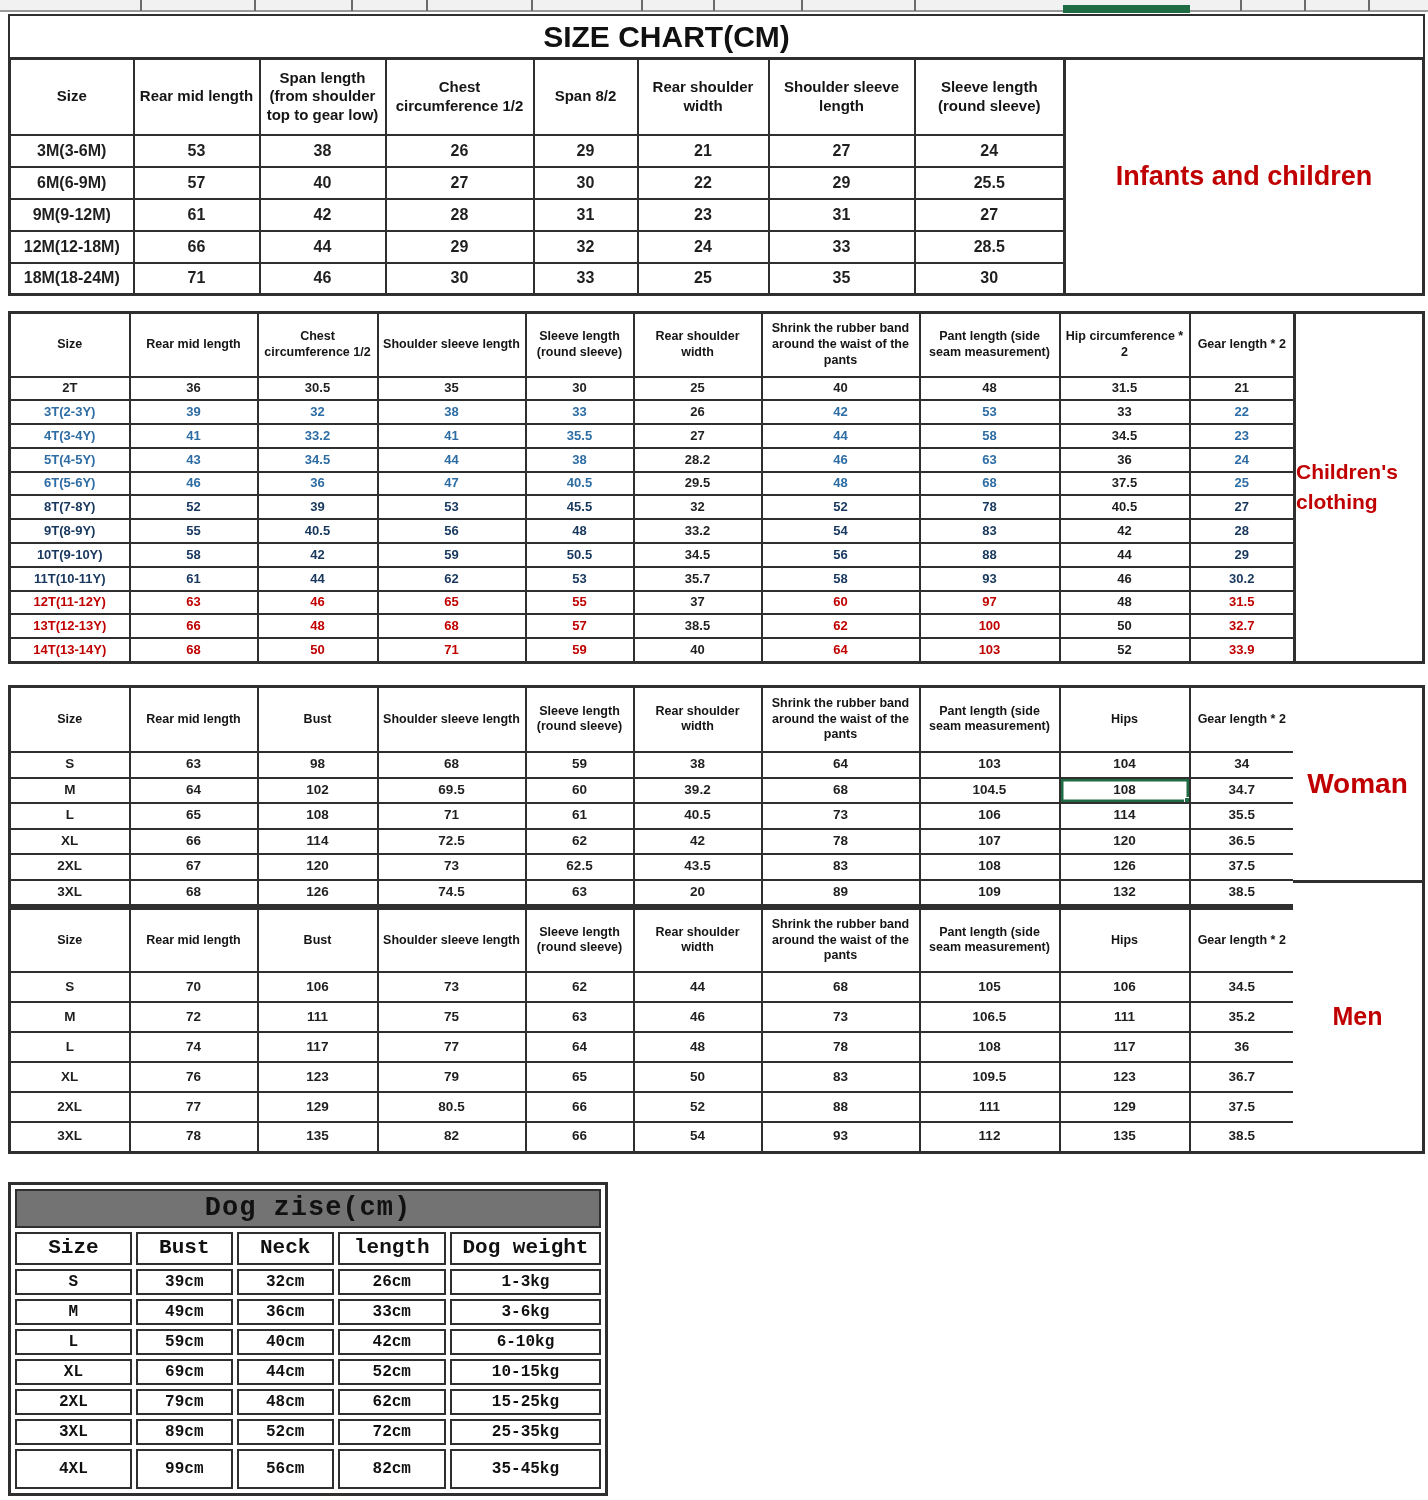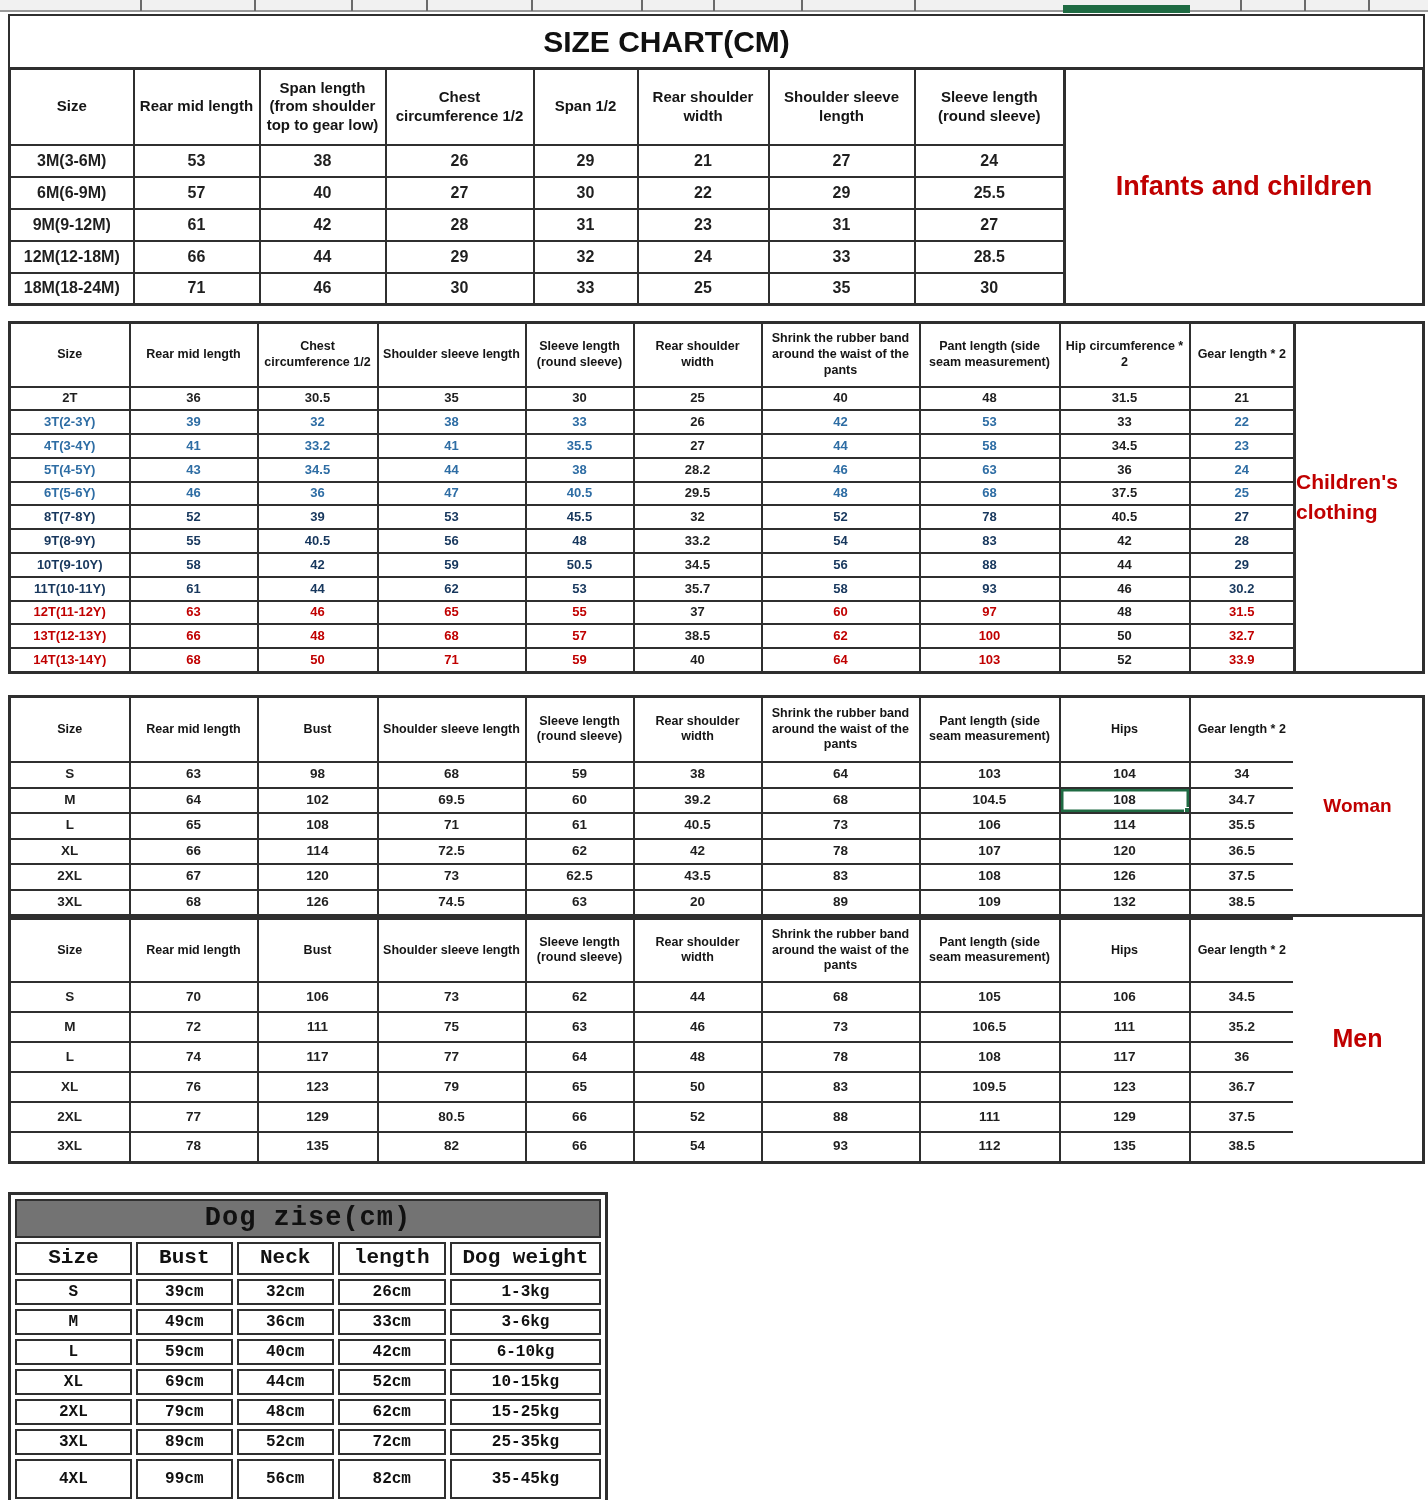--- a/index.html
+++ b/index.html
@@ -9,21 +9,21 @@
   *{box-sizing:border-box;}
   html,body{margin:0;padding:0;background:#ffffff;}
   body{width:1428px;height:1500px;font-family:"Liberation Sans",sans-serif;}
   .sheet{position:relative;width:1428px;height:1500px;background:#fff;padding:0 3px 0 8px;overflow:hidden;}
 
   
   .topstrip{position:absolute;left:0;top:0;width:1428px;height:12px;background:#f1f1f1;border-bottom:2px solid #9a9a9a;}
   .tick{position:absolute;top:0;width:2px;height:11px;background:#6b6b6b;}
   .greenbar{position:absolute;left:1063px;top:5px;width:127px;height:8px;background:var(--green);}
 
-  .title-bar{margin-top:14px;height:53px;border:2px solid var(--line);border-bottom:0;
+  .title-bar{margin-top:14px;height:43px;border:2px solid var(--line);border-bottom:0;
     display:flex;align-items:center;justify-content:center;
     font-size:30px;font-weight:bold;color:#111;padding-right:100px;}
 
   .block{display:flex;align-items:stretch;width:1417px;}
   table{border-collapse:collapse;table-layout:fixed;background:#fff;border:3px solid var(--line);}
   th,td{border:2px solid var(--line);text-align:center;vertical-align:middle;
     padding:1px 3px;font-weight:bold;overflow:hidden;line-height:1.25;}
   thead th{color:#151515;}
 
   .t1{width:1055px;}
@@ -48,21 +48,21 @@
   td.selected{position:relative;box-shadow:inset 0 0 0 2.5px var(--green);}
   td.selected::after{content:"";position:absolute;right:-4px;bottom:-4px;width:7px;height:7px;
     background:var(--green);border:1px solid #fff;z-index:3;}
 
   .side-label{flex:1;display:flex;align-items:center;justify-content:center;
     color:var(--red);font-weight:bold;border:3px solid var(--line);border-left:0;
     background:#fff;}
   .box-infants{font-size:27px;}
   .box-children{font-size:21px;line-height:1.45;}
   .labels-col{display:flex;flex-direction:column;width:132px;}
-  .box-woman{font-size:19px;height:222px;flex:0 0 auto;}
+  .box-woman{font-size:28px;height:198px;flex:0 0 auto;}
   .box-men{font-size:25px;flex:1;border-top:0;}
   .adult-tables{width:1285px;}
 
   
   .dog{margin-top:28px;width:600px;border:3px solid var(--line);border-collapse:separate;
     border-spacing:4px;font-family:"Liberation Mono",monospace;}
   .dog th,.dog td{border:2px solid var(--line);font-weight:bold;color:#111;}
   .dog .dog-title{font-size:27px;height:38px;background:#737373;letter-spacing:1px;}
   .dog thead th.colhdr{font-size:21px;height:30px;}
   .dog tbody td{font-size:16px;height:23px;}
@@ -102,21 +102,21 @@
           <col style="width:131px">
           <col style="width:146px">
           <col style="width:150px">
       </colgroup>
       <thead>
           <tr>
             <th class="">Size</th>
             <th class="">Rear mid length</th>
             <th class="">Span length (from shoulder top to gear low)</th>
             <th class="">Chest circumference 1/2</th>
-            <th class="">Span 1/2</th>
+            <th class="">Span 8/2</th>
             <th class="">Rear shoulder width</th>
             <th class="">Shoulder sleeve length</th>
             <th class="">Sleeve length (round sleeve)</th>
           </tr>
         </thead>
         <tbody>
           <tr>
             <td class="c-black">3M(3-6M)</td>
             <td class="c-black">53</td>
             <td class="c-black">38</td>

